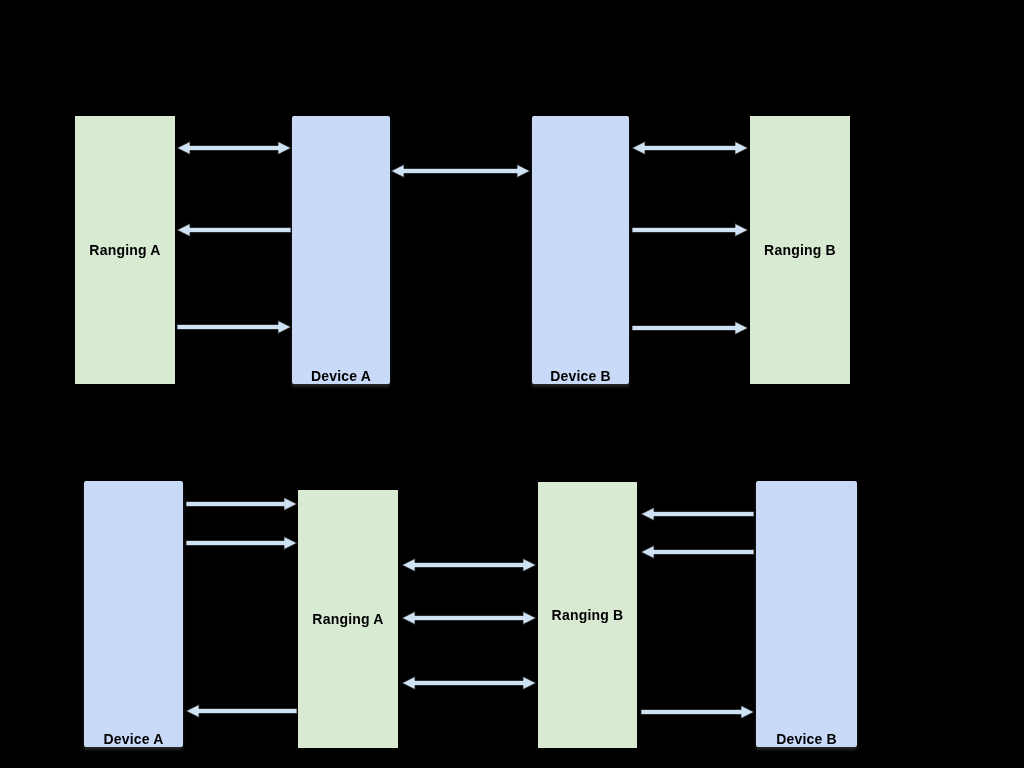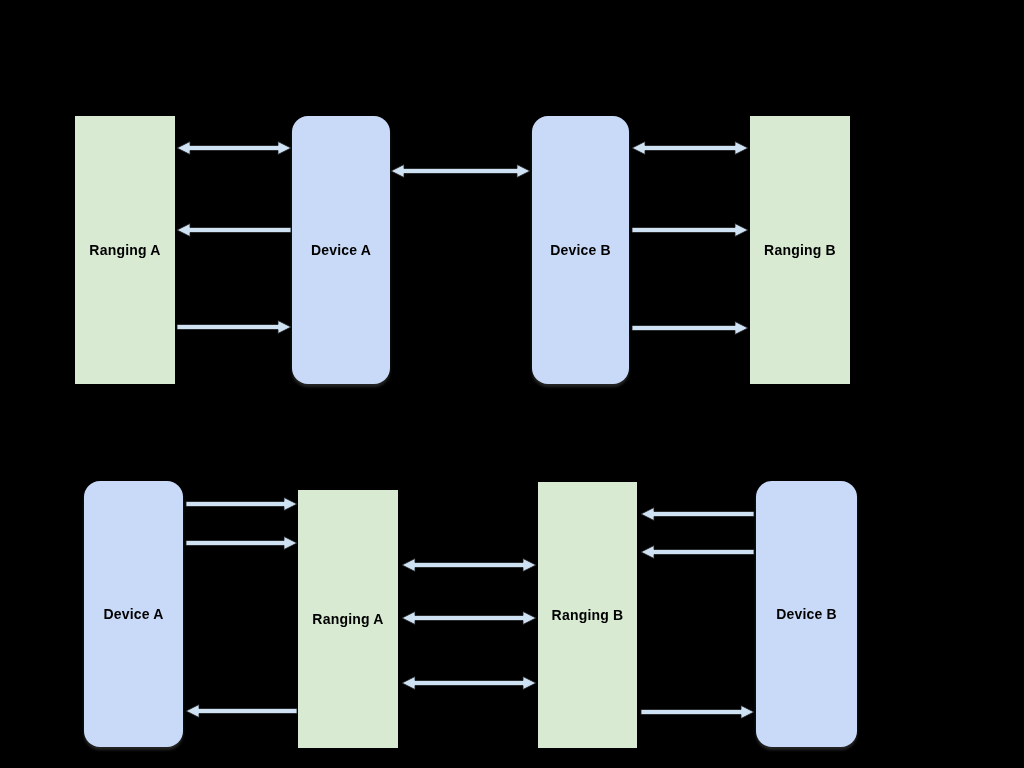--- a/index.html
+++ b/index.html
@@ -26,22 +26,23 @@
     pointer-events: none;
   }
   .box {
     position: absolute;
     display: flex;
     align-items: center;
     justify-content: center;
     box-sizing: border-box;
   }
   .box.device {
-    border-radius: 16px;
+    border-radius: 2px;
     box-shadow: 0 3px 3px rgba(70,70,70,0.55);
+    align-items: flex-end;
   }
   .box-label {
     font-size: 14px;
     font-weight: bold;
     color: #000000;
     white-space: nowrap;
     letter-spacing: 0.2px;
   }
 </style>
 </head>

